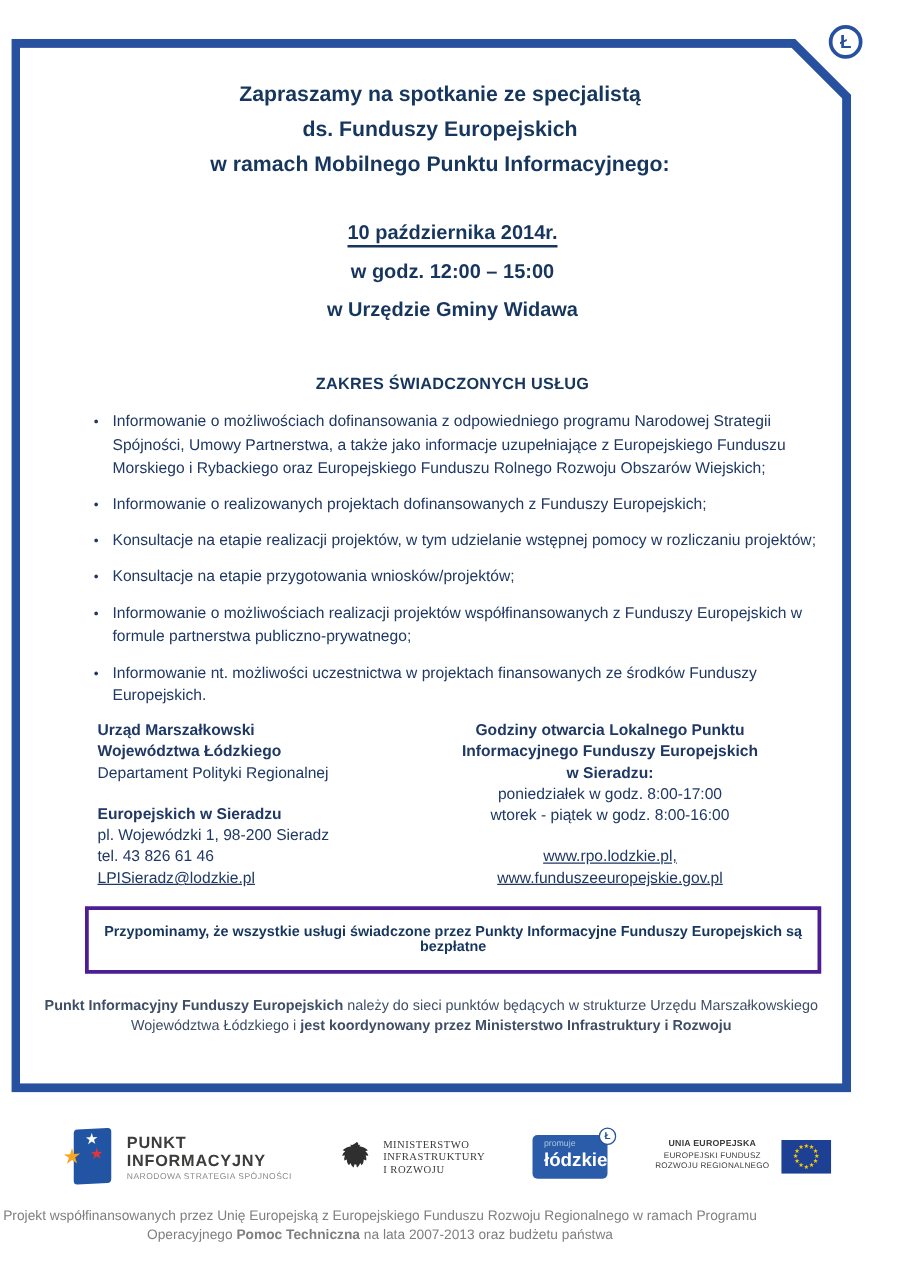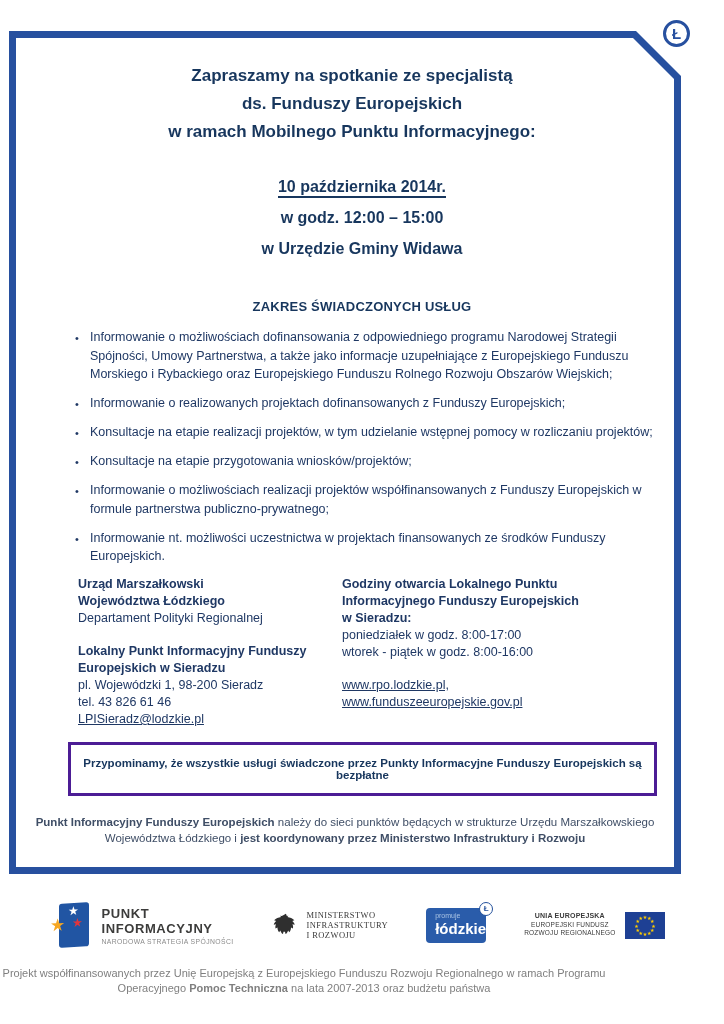--- a/index.html
+++ b/index.html
@@ -31,21 +31,21 @@
   .services-heading { margin-top:40px; text-align:center; font-size:13px;
            font-weight:bold; color:#17365d; letter-spacing:.2px;padding-left:34px; }
 
   .services-list { margin:14px 10px 0 74px; padding:0; color:#1f3864;
            font-size:12.5px; line-height:18.5px; }
   .services-list li { list-style:none; position:relative; margin-bottom:10.5px; }
   .services-list li::before { content:"•"; position:absolute; left:-15px; top:1px; font-size:11px; }
 
   .contact-row { display:flex; margin-top:10px; color:#1f3864; font-size:12.5px; line-height:17px; }
   .contact-col.left { margin-left:62px; width:264px; }
-  .contact-col.right { width:292px; }
+  .contact-col.right { width:292px;text-align:center; }
   .b { font-weight:bold; }
   .spacer { height:16px; }
   .link { color:#1f3864; text-decoration:underline; display:inline-block; cursor:pointer; }
 
   .notice-box { margin:14px 0 0 52px; width:589px; border:3px solid #4c1d95;
            padding:12px 10px; text-align:center; font-size:11.5px; font-weight:bold; color:#17365d; }
 
   .network-note { margin-top:18px; text-align:center; font-size:11.5px;
            line-height:16px; color:#3f4e66; padding:0 14px; }
 
@@ -122,21 +122,20 @@
       <li>Informowanie o możliwościach realizacji projektów współfinansowanych z Funduszy Europejskich w formule partnerstwa publiczno-prywatnego;</li>
       <li>Informowanie nt. możliwości uczestnictwa w projektach finansowanych ze środków Funduszy Europejskich.</li>
     </ul>
 
     <div class="contact-row">
       <div class="contact-col left">
         <div class="b">Urząd Marszałkowski</div>
         <div class="b">Województwa Łódzkiego</div>
         <div>Departament Polityki Regionalnej</div>
         <div class="spacer"></div>
-        <div class="b">Lokalny Punkt Informacyjny Funduszy</div>
         <div class="b">Europejskich w Sieradzu</div>
         <div>pl. Wojewódzki 1,  98-200 Sieradz</div>
         <div>tel. 43 826 61 46</div>
         <a class="link">LPISieradz@lodzkie.pl</a>
       </div>
       <div class="contact-col right">
         <div class="b">Godziny otwarcia Lokalnego Punktu</div>
         <div class="b">Informacyjnego Funduszy Europejskich</div>
         <div class="b">w Sieradzu:</div>
         <div>poniedziałek w godz. 8:00-17:00</div>

